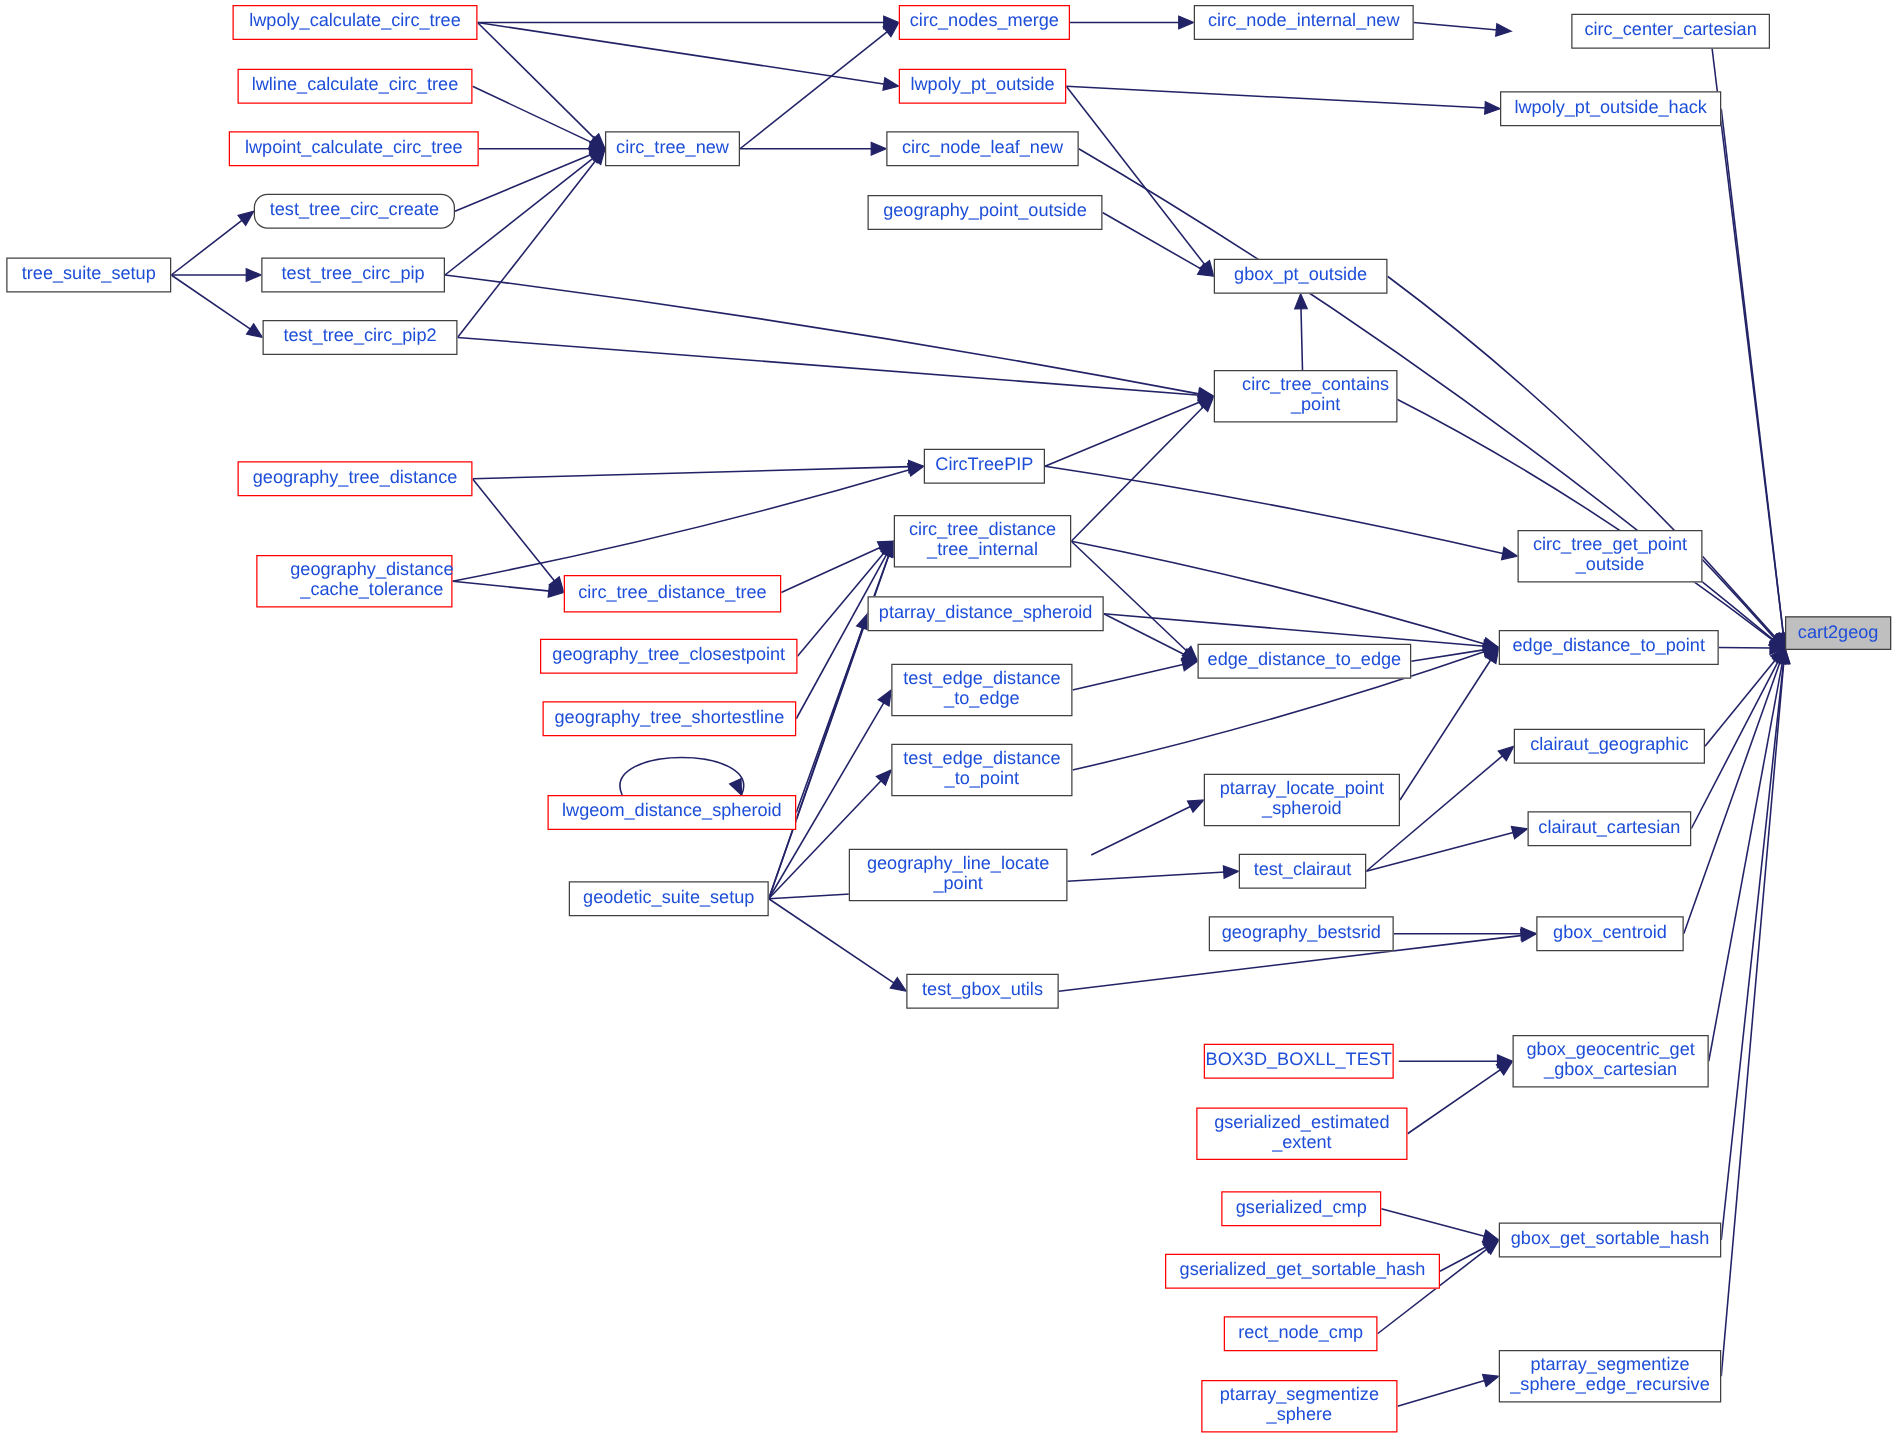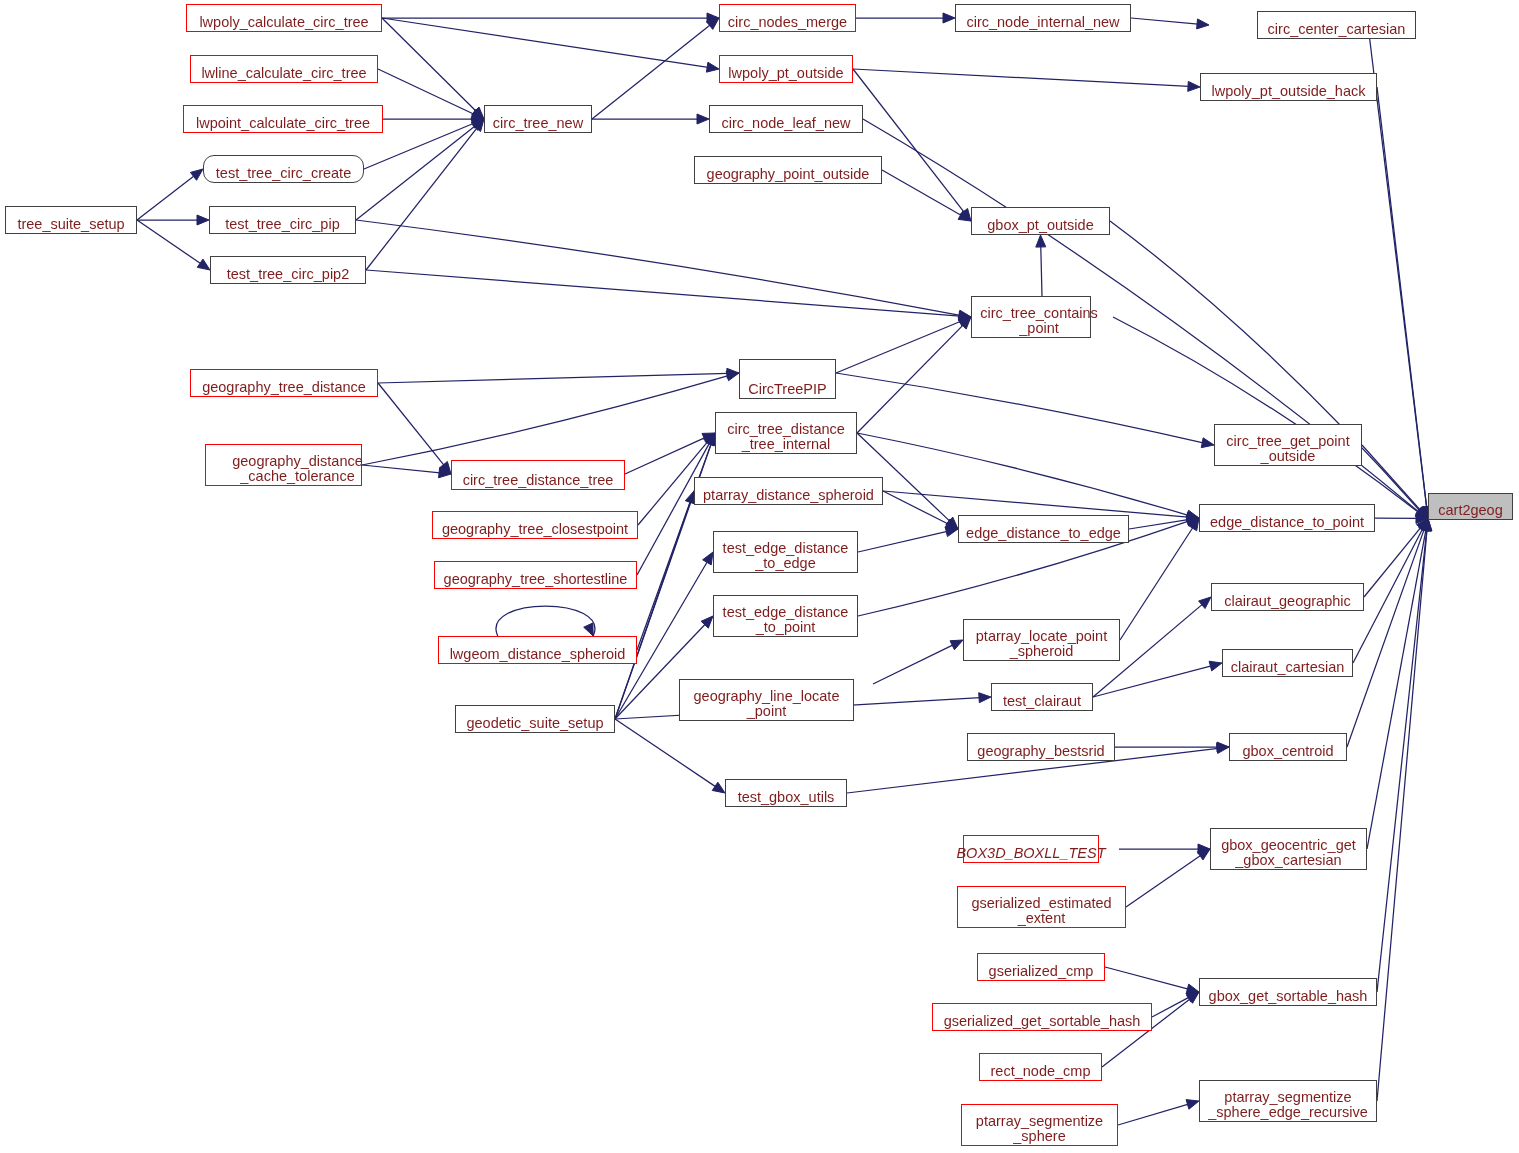--- a/index.html
+++ b/index.html
@@ -1,21 +1,21 @@
 <!DOCTYPE html>
 <html><head>
 <meta charset="utf-8">
 <style>
   html,body{margin:0;padding:0;background:#ffffff;}
   body{font-family:"Liberation Sans", sans-serif;}
   #canvas{position:relative;width:1519px;height:1153px;background:#fff;overflow:hidden;}
   #graph{position:absolute;top:0;left:0;width:1519px;height:1153px;}
   .nodebox{ position:absolute; box-sizing:border-box; background:#ffffff;
-            display:flex; align-items:flex-end; justify-content:center;
-            text-align:center; line-height:1.08; color:#7f1d1d;
+            display:flex; align-items:center; justify-content:center;
+            text-align:center; line-height:1.08; color:#1d4ed8;
             font-family:"Liberation Sans", sans-serif; font-size:14.5px;
             letter-spacing:0px; white-space:pre-line; }
   .nodebox.black{ border:1.6px solid #404040; }
   .nodebox.red{ border:1.6px solid #ff0000; }
   .nodebox.focus{ border:1.6px solid #404040; background:#bfbfbf; }
   .nodelabel{display:block;pointer-events:none;}
   svg path.edge{fill:none;stroke:#222266;stroke-width:1.25px;}
   svg polygon.head{fill:#222266;stroke:#222266;stroke-width:1px;}
 </style>
 </head>
@@ -176,24 +176,24 @@
       <div class="nodebox black" style="left: 1200px; top: 73px; width: 177px; height: 28px;"><span class="nodelabel">lwpoly_pt_outside_hack</span></div>
       <div class="nodebox red" style="left: 183px; top: 105px; width: 200px; height: 28px;"><span class="nodelabel">lwpoint_calculate_circ_tree</span></div>
       <div class="nodebox black" style="left: 484px; top: 105px; width: 108px; height: 28px;"><span class="nodelabel">circ_tree_new</span></div>
       <div class="nodebox black" style="left: 709px; top: 105px; width: 154px; height: 28px;"><span class="nodelabel">circ_node_leaf_new</span></div>
       <div class="nodebox black" style="left: 203px; top: 155px; width: 161px; height: 28px; border-radius: 11px;"><span class="nodelabel">test_tree_circ_create</span></div>
       <div class="nodebox black" style="left: 694px; top: 156px; width: 188px; height: 28px;"><span class="nodelabel">geography_point_outside</span></div>
       <div class="nodebox black" style="left: 5px; top: 206px; width: 132px; height: 28px;"><span class="nodelabel">tree_suite_setup</span></div>
       <div class="nodebox black" style="left: 209px; top: 206px; width: 147px; height: 28px;"><span class="nodelabel">test_tree_circ_pip</span></div>
       <div class="nodebox black" style="left: 971px; top: 207px; width: 139px; height: 28px;"><span class="nodelabel">gbox_pt_outside</span></div>
       <div class="nodebox black" style="left: 210px; top: 256px; width: 156px; height: 28px;"><span class="nodelabel">test_tree_circ_pip2</span></div>
-      <div class="nodebox black" style="left: 971px; top: 296px; width: 120px; height: 42px; padding-left: 16px;"><span class="nodelabel">circ_tree_contains
+      <div class="nodebox black" style="left: 971px; top: 296px; width: 147px; height: 42px; padding-left: 16px;"><span class="nodelabel">circ_tree_contains
 _point</span></div>
       <div class="nodebox red" style="left: 190px; top: 369px; width: 188px; height: 28px;"><span class="nodelabel">geography_tree_distance</span></div>
-      <div class="nodebox black" style="left: 739px; top: 359px; width: 97px; height: 40px;"><span class="nodelabel">CircTreePIP</span></div>
+      <div class="nodebox black" style="left: 739px; top: 359px; width: 97px; height: 28px;"><span class="nodelabel">CircTreePIP</span></div>
       <div class="nodebox black" style="left: 1214px; top: 424px; width: 148px; height: 42px;"><span class="nodelabel">circ_tree_get_point
 _outside</span></div>
       <div class="nodebox red" style="left: 205px; top: 444px; width: 157px; height: 42px; padding-left: 28px;"><span class="nodelabel">geography_distance
 _cache_tolerance</span></div>
       <div class="nodebox black" style="left: 715px; top: 412px; width: 142px; height: 42px;"><span class="nodelabel">circ_tree_distance
 _tree_internal</span></div>
       <div class="nodebox red" style="left: 451px; top: 460px; width: 174px; height: 30px;"><span class="nodelabel">circ_tree_distance_tree</span></div>
       <div class="nodebox black" style="left: 694px; top: 477px; width: 189px; height: 28px;"><span class="nodelabel">ptarray_distance_spheroid</span></div>
       <div class="nodebox black" style="left: 958px; top: 515px; width: 171px; height: 28px;"><span class="nodelabel">edge_distance_to_edge</span></div>
       <div class="nodebox black" style="left: 1199px; top: 504px; width: 176px; height: 28px;"><span class="nodelabel">edge_distance_to_point</span></div>
@@ -209,21 +209,21 @@
 _spheroid</span></div>
       <div class="nodebox red" style="left: 438px; top: 636px; width: 199px; height: 28px;"><span class="nodelabel">lwgeom_distance_spheroid</span></div>
       <div class="nodebox black" style="left: 1222px; top: 649px; width: 131px; height: 28px;"><span class="nodelabel">clairaut_cartesian</span></div>
       <div class="nodebox black" style="left: 679px; top: 663px; width: 175px; height: 42px; margin-top: 16px;"><span class="nodelabel">geography_line_locate
 _point</span></div>
       <div class="nodebox black" style="left: 991px; top: 683px; width: 102px; height: 28px;"><span class="nodelabel">test_clairaut</span></div>
       <div class="nodebox black" style="left: 455px; top: 705px; width: 160px; height: 28px;"><span class="nodelabel">geodetic_suite_setup</span></div>
       <div class="nodebox black" style="left: 967px; top: 733px; width: 148px; height: 28px;"><span class="nodelabel">geography_bestsrid</span></div>
       <div class="nodebox black" style="left: 1229px; top: 733px; width: 118px; height: 28px;"><span class="nodelabel">gbox_centroid</span></div>
       <div class="nodebox black" style="left: 725px; top: 779px; width: 122px; height: 28px;"><span class="nodelabel">test_gbox_utils</span></div>
-      <div class="nodebox red" style="left: 963px; top: 835px; width: 136px; height: 28px; font-style: italic;"><span class="nodelabel">BOX3D_BOXLL_TEST</span></div>
+      <div class="nodebox red" style="left: 963px; top: 835px; width: 152px; height: 28px;"><span class="nodelabel">BOX3D_BOXLL_TEST</span></div>
       <div class="nodebox black" style="left: 1210px; top: 828px; width: 157px; height: 42px;"><span class="nodelabel">gbox_geocentric_get
 _gbox_cartesian</span></div>
       <div class="nodebox red" style="left: 957px; top: 886px; width: 169px; height: 42px;"><span class="nodelabel">gserialized_estimated
 _extent</span></div>
       <div class="nodebox red" style="left: 977px; top: 953px; width: 128px; height: 28px;"><span class="nodelabel">gserialized_cmp</span></div>
       <div class="nodebox black" style="left: 1199px; top: 978px; width: 178px; height: 28px;"><span class="nodelabel">gbox_get_sortable_hash</span></div>
       <div class="nodebox red" style="left: 932px; top: 1003px; width: 220px; height: 28px;"><span class="nodelabel">gserialized_get_sortable_hash</span></div>
       <div class="nodebox red" style="left: 979px; top: 1053px; width: 123px; height: 28px;"><span class="nodelabel">rect_node_cmp</span></div>
       <div class="nodebox black" style="left: 1199px; top: 1080px; width: 178px; height: 42px;"><span class="nodelabel">ptarray_segmentize
 _sphere_edge_recursive</span></div>

